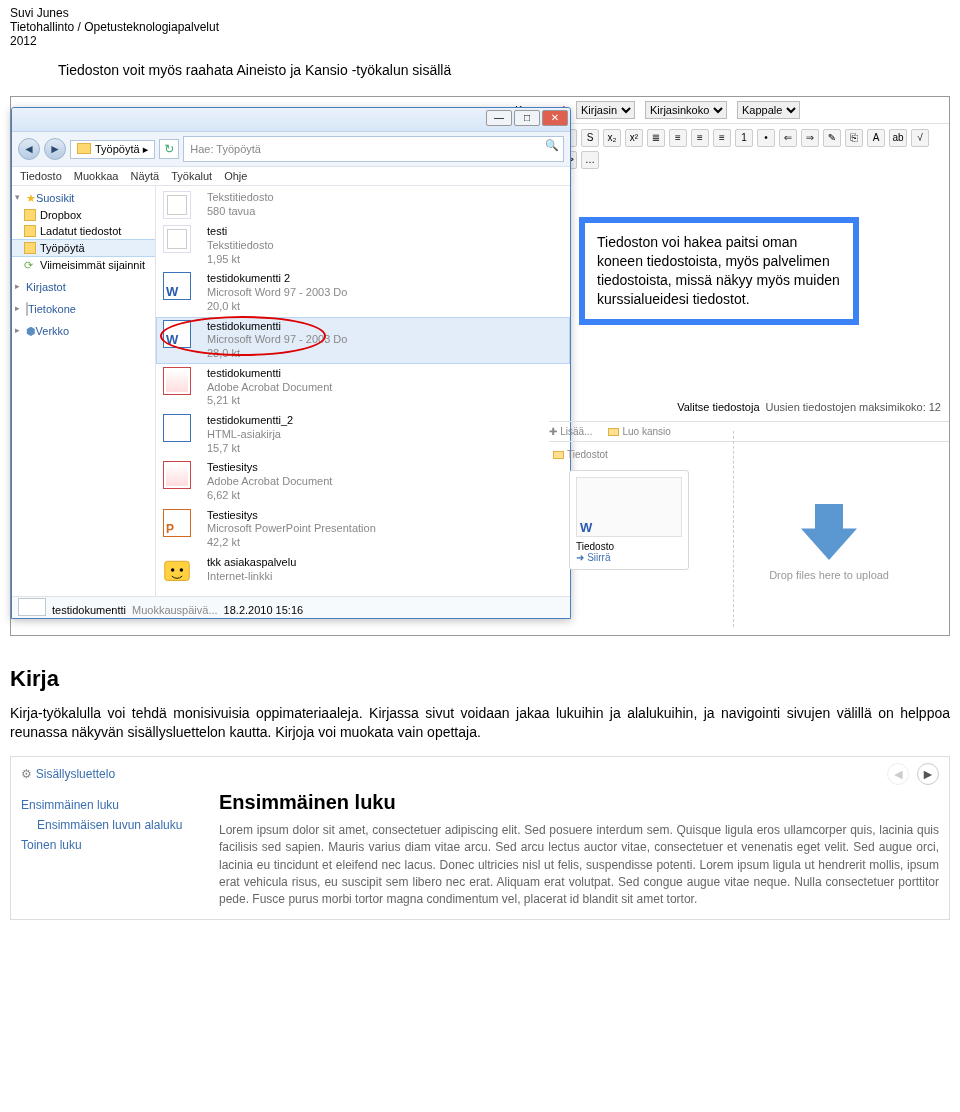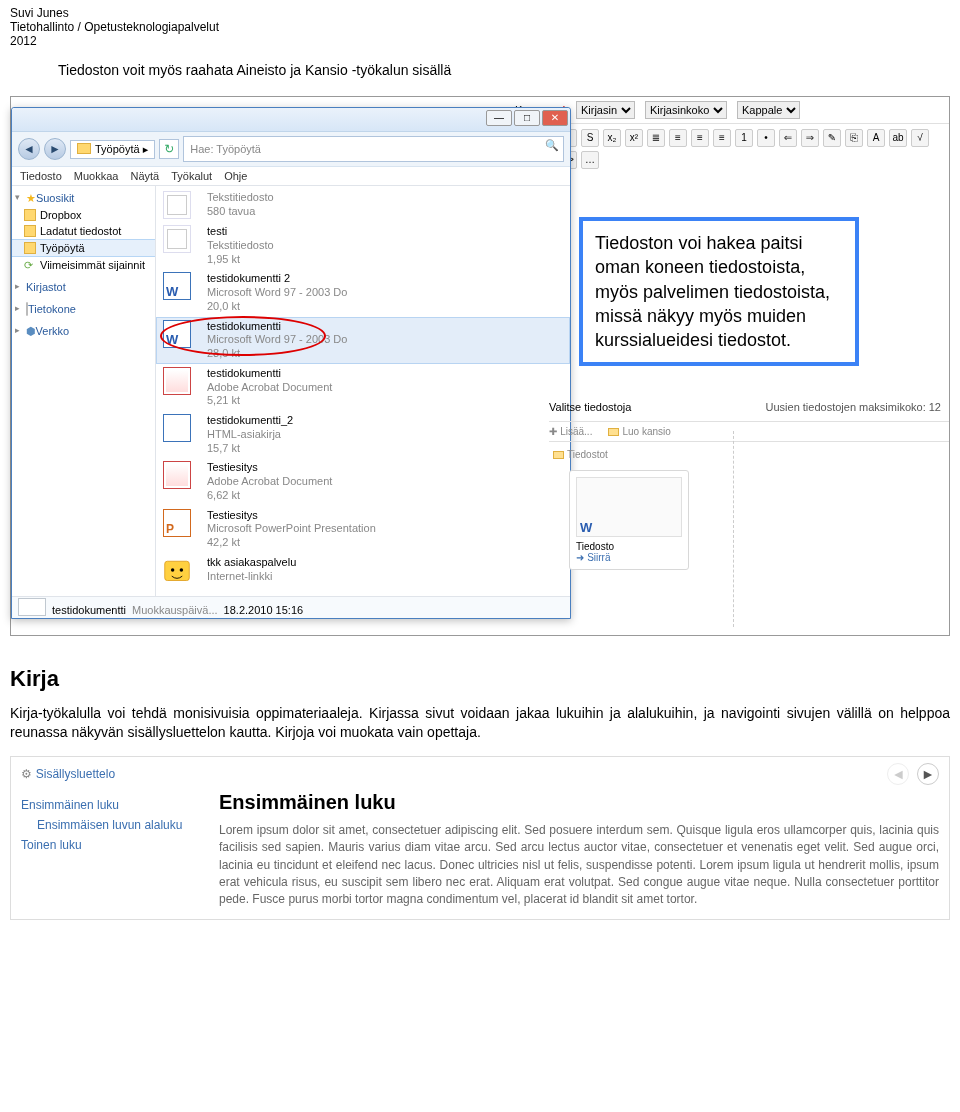--- a/index.html
+++ b/index.html
@@ -70,25 +70,25 @@
   .file-meta{line-height:1.25;}
   .file-name{color:#000;}
   .file-sub{color:#888;}
 
   .red-circle { position:absolute; border:2px solid #d00; border-radius:50%/50%; }
 
   .win-status { border-top:1px solid #e0e4ea; display:flex; align-items:flex-end; gap:6px; padding:2px 6px; font-size:11px; background:#f7fafd; height:22px;}
   .win-status .ic { width:28px; height:18px; border:1px solid #c0c8d0; background:#fff;}
 
   
-  .explain { position:absolute; right: 90px; top: 120px; width: 280px; background:#fff; border:4px solid #3b82f6; padding:10px 12px; font-size:18px; line-height:1.35; }
+  .explain { position:absolute; right: 90px; top: 120px; width: 280px; background:#fff; border:6px solid #3b82f6; padding:10px 12px; font-size:14px; line-height:1.35; }
 
   
   .upload-area { position:absolute; right:0; top:300px; width:440px; height:230px; font-size:11px; padding-left:40px;}
-  .upload-top { display:flex; justify-content:space-between; align-items:center; padding:4px 8px 8px 0;gap:6px;}
+  .upload-top { display:flex; justify-content:flex-end; align-items:center; padding:4px 8px 8px 0;gap:6px;}
   .upload-btns { border-top:1px solid #e0e0e0; border-bottom:1px solid #e0e0e0; padding:4px 8px 4px 0; display:flex; gap:16px;}
   .upload-btns span{color:#888;font-size:10px}
   .add-ic{color:#3a9a3a;}
   .folder-ic2{width:11px;height:8px;background:#ffe090;border:1px solid #e0b040;display:inline-block;vertical-align:middle;margin-right:3px;}
   .filecard { margin:10px 0 0 20px; width:120px; border:1px solid #d8d8d8; border-radius:3px; padding:6px; text-align:left; font-size:10px; background:#fff;}
   .filecard .thumb{height:60px;border:1px solid #e0e0e0;background:#fafafa;margin-bottom:4px;position:relative;}
   .filecard .thumb::after{content:"W";position:absolute;left:3px;bottom:1px;color:#2a5db0;font-weight:bold;font-size:13px;}
   .filecard .mv{color:#3b6fb0;font-size:10px;}
   .drop-arrow{position:absolute;right:60px;top:100px;text-align:center;}
   .drop-arrow svg{width:70px;height:70px;}
@@ -303,20 +303,26 @@
       <span><span class="add-ic">✚</span> <span>Lisää...</span></span>
       <span><span class="folder-ic2"></span><span>Luo kansio</span></span>
     </div>
     <div style="padding:6px 0 0 4px;"><span class="folder-ic2"></span><span style="color:#888;font-size:10px;">Tiedostot</span></div>
     <div class="filecard">
       <div class="thumb"></div>
       <div>Tiedosto</div>
       <div class="mv">➜ <span>Siirrä</span></div>
     </div>
     <div class="vsep"></div>
+    <div class="drop-arrow">
+      <svg viewBox="0 0 100 100">
+          <path d="M30 10 L70 10 L70 45 L90 45 L50 90 L10 45 L30 45 Z" fill="#5b97d1"></path>
+        </svg>
+      <div class="drop-txt">Drop files here to upload</div>
+    </div>
   </div>
 </div>
 
 <h2 class="kirja">Kirja</h2>
 <p class="kirja-p">Kirja-työkalulla voi tehdä monisivuisia oppimateriaaleja. Kirjassa sivut voidaan jakaa lukuihin ja alalukuihin, ja navigointi sivujen välillä on helppoa reunassa näkyvän sisällysluettelon kautta. Kirjoja voi muokata vain opettaja.</p>
 
 <div class="ss2">
   <div class="ss2-top">
     <span><span class="cog">⚙</span><span class="toc-link">Sisällysluettelo</span></span>
     <span class="ss2-nav-arrows">

